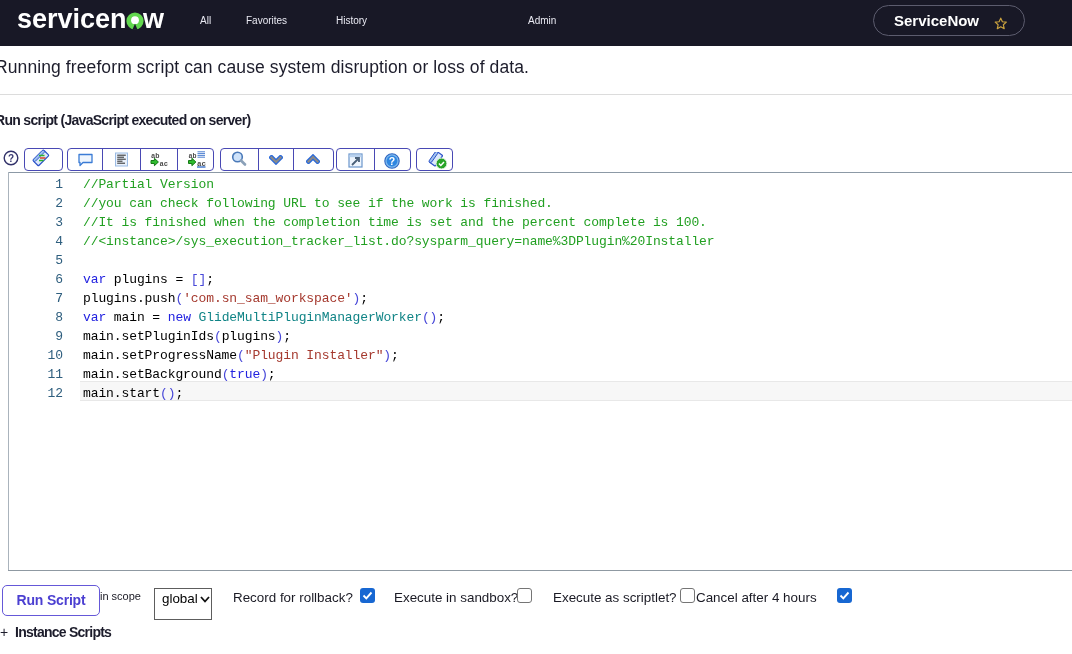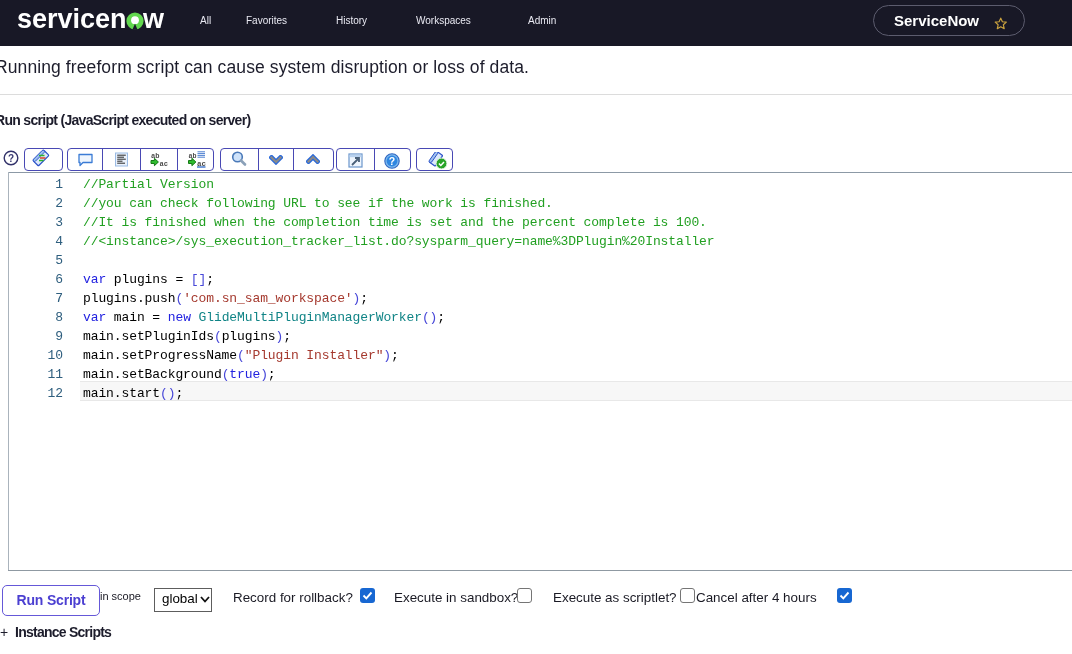--- a/index.html
+++ b/index.html
@@ -34,21 +34,21 @@
 #code { position:absolute; left:83px; top:174.5px; font-family:"Liberation Mono",monospace; font-size:13px; line-height:19px; letter-spacing:-0.1px; color:#000; white-space:pre; }
 .cm { color:#22a022; }      
 .kw { color:#2222e0; }      
 .st { color:#a5392e; }      
 .v2 { color:#108486; }      
 .br { color:#4747d8; }      
 
 
 #runbtn { position:absolute; left:2px; top:585px; width:98px; height:31px; border:1px solid #6558d8; border-radius:5px; background:#fff; text-align:center; line-height:29px; font-size:14px; font-weight:bold; color:#4b3fd1; letter-spacing:-0.2px; }
 #inscope { position:absolute; left:100px; top:590px; font-size:11px; color:#1a1a24; }
-#sel { position:absolute; left:154px; top:588px; width:58px; height:24px; border:1px solid #5d5d5d; background:#fff; }
+#sel { position:absolute; left:154px; top:588px; width:58px; height:32px; border:1px solid #5d5d5d; background:#fff; }
 #seltxt { position:absolute; left:7px; top:1px; font-size:13.4px; color:#000; line-height:17px; }
 .cblabel { position:absolute; top:590px; font-size:13.4px; color:#1a1a24; white-space:nowrap; }
 .cb { position:absolute; top:588px; width:15px; height:15px; border-radius:3px; }
 .cb.on { background:#1767d2; }
 .cb.off { background:#fff; border:1.5px solid #757575; }
 #inst { position:absolute; left:15px; top:624px; font-size:14px; font-weight:bold; letter-spacing:-0.75px; color:#1c1c2b; }
 #instplus { position:absolute; left:0px; top:624px; font-size:14px; color:#1c1c2b; }
 </style>
 </head>
 <body>
@@ -57,21 +57,20 @@
   <div id="hdr">
     <div id="logo">servicen<span style="color:#181826">o</span>w</div>
     <svg class="abs" style="left:126px; top:11.5px;" width="18" height="18" viewBox="0 0 18 18">
       <circle cx="9" cy="9" r="8.6" fill="#62d84e"></circle>
       <circle cx="9" cy="8.2" r="3.9" fill="#ffffff"></circle>
       <path d="M6.4 17.8 L9 11.8 L11.6 17.8 Z" fill="#181826"></path>
     </svg>
     <div class="navitem" style="left:200px;">All</div>
     <div class="navitem" style="left:246px;">Favorites</div>
     <div class="navitem" style="left:336px;">History</div>
-    <div class="navitem" style="left:416px;">Workspaces</div>
     <div class="navitem" style="left:528px;">Admin</div>
     <div id="pill">
       <div id="pilltxt">ServiceNow</div>
       <svg class="abs" style="left:120px; top:10.5px;" width="13.5" height="13.5" viewBox="0 0 18 18">
         <path d="M9 1.5 L11.2 6.3 L16.4 6.9 L12.5 10.4 L13.6 15.6 L9 13 L4.4 15.6 L5.5 10.4 L1.6 6.9 L6.8 6.3 Z" fill="none" stroke="#c9a13e" stroke-width="1.6" stroke-linejoin="round"></path>
       </svg>
     </div>
   </div>
 
   <div id="warn">Running freeform script can cause system disruption or loss of data.</div>

